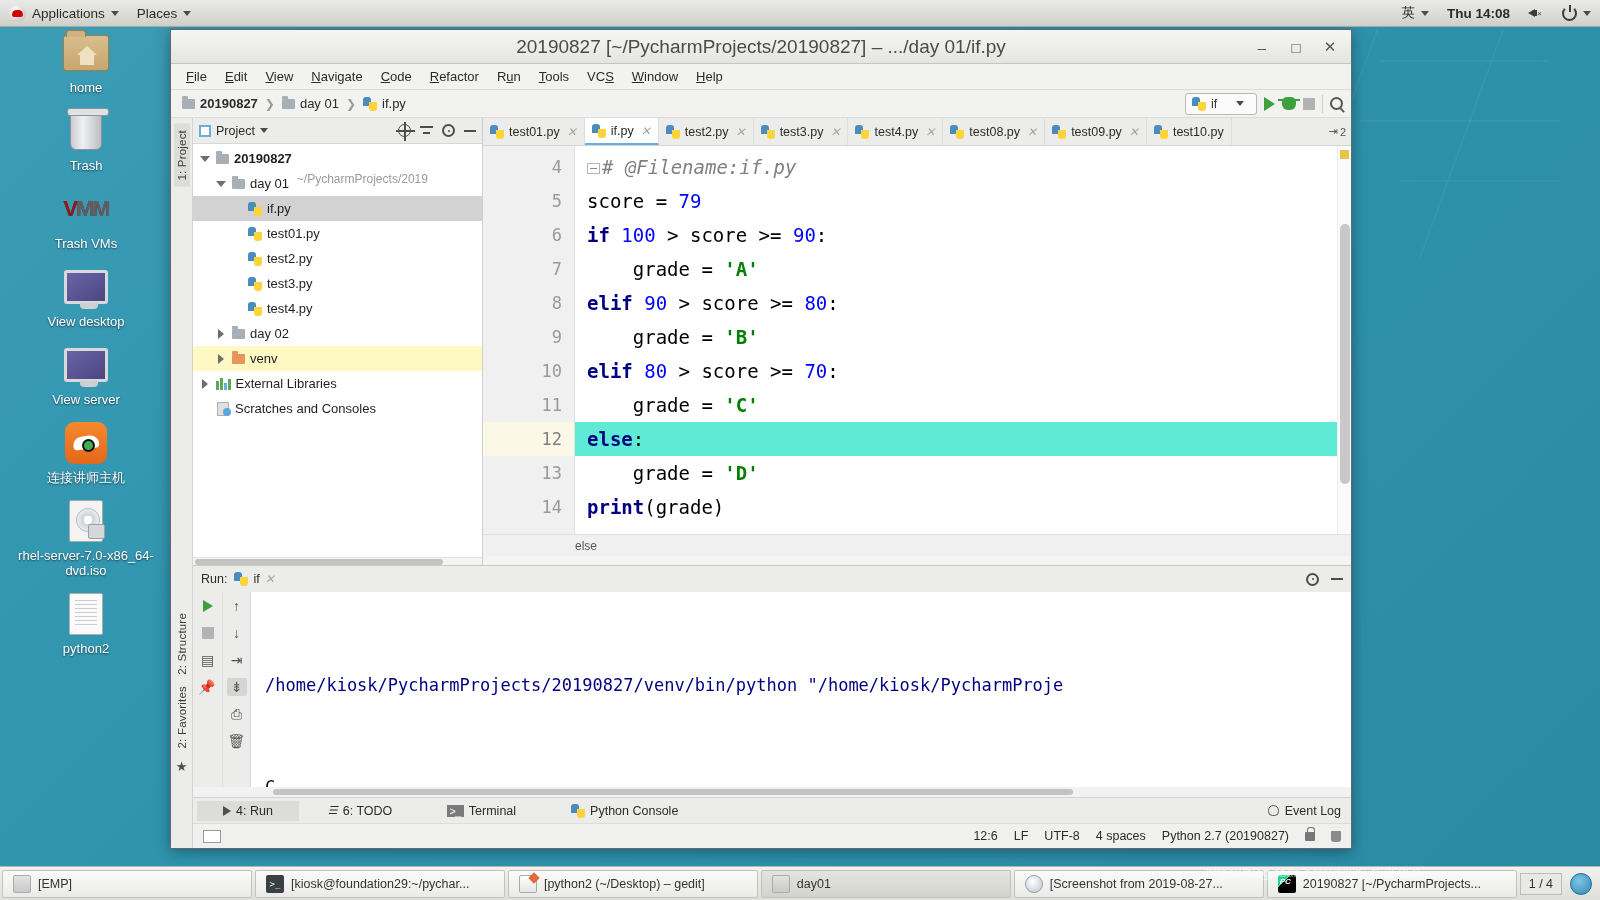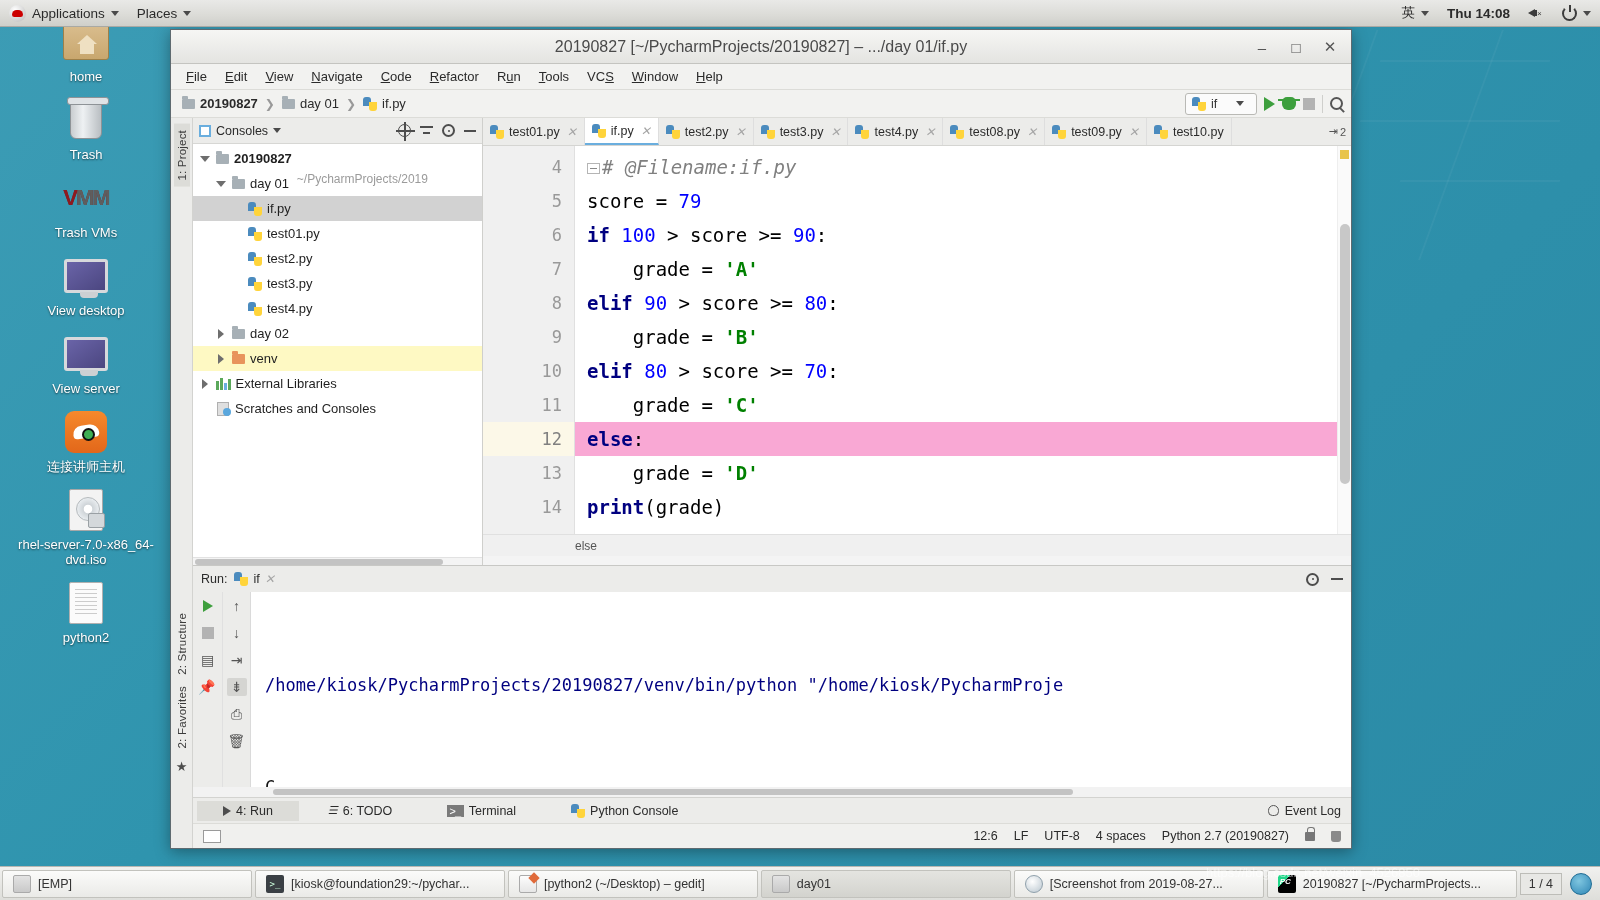--- a/index.html
+++ b/index.html
@@ -33,21 +33,21 @@
   .spk { position:relative; width:16px; height:14px; }
   .spk .cone { position:absolute; left:0; top:3px; width:0;height:0;
     border-top:4px solid transparent;border-bottom:4px solid transparent;border-right:7px solid #3c3c3c;}
   .spk .body{position:absolute;left:5px;top:4px;width:4px;height:6px;background:#3c3c3c;}
   .spk .x{position:absolute;left:9px;top:4px;font-size:8px;color:#3c3c3c;line-height:8px;}
   .pwr { width:15px;height:15px;border:2px solid #3c3c3c;border-radius:50%;position:relative;
     border-top-color:transparent; }
   .pwr:after{content:"";position:absolute;left:4.5px;top:-3px;width:2px;height:7px;background:#3c3c3c;}
 
   
-  #desktop-icons { position:absolute; left:0; top:18px; width:172px; z-index:5; }
+  #desktop-icons { position:absolute; left:0; top:29px; width:172px; z-index:5; }
   .desk-icon { width:172px; display:flex; flex-direction:column; align-items:center;
                 margin-bottom:12px; cursor:default; }
   .desk-icon .glyph { width:52px;height:48px; display:flex;align-items:center;justify-content:center; }
   .desk-icon .lbl { color:#fff; font-size:13px; text-align:center; line-height:15px;
     text-shadow:0 1px 2px rgba(0,0,0,.6); margin-top:3px; max-width:150px; }
 
   .ic-folderhome { width:46px;height:36px;background:linear-gradient(180deg,#d9bd8e,#c8a76e);
     border:1px solid #9d8049; border-radius:3px; position:relative; }
   .ic-folderhome:before{content:"";position:absolute;top:-6px;left:2px;width:18px;height:6px;
     background:#d2b27f;border:1px solid #9d8049;border-bottom:none;border-radius:3px 3px 0 0;}
@@ -95,21 +95,21 @@
     position:absolute; left:170px; top:29px; width:1182px; height:820px;
     background:#f2f2f2; border:1px solid #5e6a70;
     box-shadow:0 3px 14px rgba(0,0,0,.35); z-index:20;
     display:flex; flex-direction:column;
   }
   #title-bar {
     height:34px; background:linear-gradient(180deg,#f6f6f4,#e4e4e1);
     border-bottom:1px solid #c4c4c0; display:flex; align-items:center;
     position:relative; flex:0 0 34px;
   }
-  #window-title { flex:1; text-align:center; color:#4a4a4a; font-size:16px; }
+  #window-title { flex:1; text-align:center; color:#4a4a4a; font-size:19px; }
   .win-btns { position:absolute; right:4px; top:0; height:34px; display:flex; align-items:center; }
   .win-btn { width:34px;height:30px;display:flex;align-items:center;justify-content:center;
     color:#555;font-size:15px; }
 
   #menubar { height:26px; background:#f2f2f0; border-bottom:1px solid #dcdcd8;
     display:flex; align-items:center; padding-left:6px; flex:0 0 26px; }
   .menu-item { padding:3px 9px; font-size:13px; color:#2b2b2b; }
   .menu-item u { text-decoration:underline; }
 
   #navbar { height:28px; background:#f2f2f0; border-bottom:1px solid #dcdcd8;
@@ -192,21 +192,21 @@
 
   #code-wrap { flex:1; display:flex; min-height:0; position:relative; background:#fff; }
   #gutter { width:92px; flex:0 0 92px; background:#f0f0f0; border-right:1px solid #e0e0e0;
     text-align:right; font-family:"DejaVu Sans Mono", monospace; font-size:17px; color:#999;
     padding-top:4px; }
   .gline{height:34px;line-height:34px;padding-right:12px;}
   .gline.cur{color:#808080;background:#fcf8e8;}
   #code { flex:1; font-family:"DejaVu Sans Mono", monospace; font-size:19px; padding-top:4px;
     position:relative; overflow:hidden; }
   .cline{height:34px;line-height:34px;padding-left:12px;white-space:pre;}
-  .cline.cur{background:#f9a8d4;}
+  .cline.cur{background:#5eead4;}
   .kw{color:#000080;font-weight:bold;}
   .num{color:#0000ff;}
   .str{color:#008000;font-weight:bold;}
   .cmt{color:#808080;font-style:italic;}
   .fn{color:#000080;font-weight:bold;}
   .fold{display:inline-block;width:13px;height:11px;border:1px solid #b5b5b5;background:#fff;
     position:relative;vertical-align:middle;margin-right:2px;}
   .fold:after{content:"";position:absolute;left:2px;top:4px;width:7px;height:1px;background:#888;}
   #right-gutter{width:14px;flex:0 0 14px;background:#fafafa;border-left:1px solid #eee;position:relative;}
   #right-gutter .warn{position:absolute;right:2px;top:4px;width:9px;height:9px;background:#e8c44a;}
@@ -430,21 +430,21 @@
       <span style="color:#4d4d4d;font-size:13px;margin-top:4px">★</span>
     </div>
 
     <div id="center-col">
       <div id="upper-area">
 
         <div id="project-panel">
           <div id="project-header">
             <span class="pp-title">
               <i class="blue-sq"></i>
-              <span>Consoles</span>
+              <span>Project</span>
               <i class="caret-down"></i>
             </span>
             <span class="pp-tools">
               <i class="target-ic"></i>
               <i class="collapse-ic"></i>
               <i class="gear-ic"></i>
               <i class="minus-ic"></i>
             </span>
           </div>
           <div id="tree">

